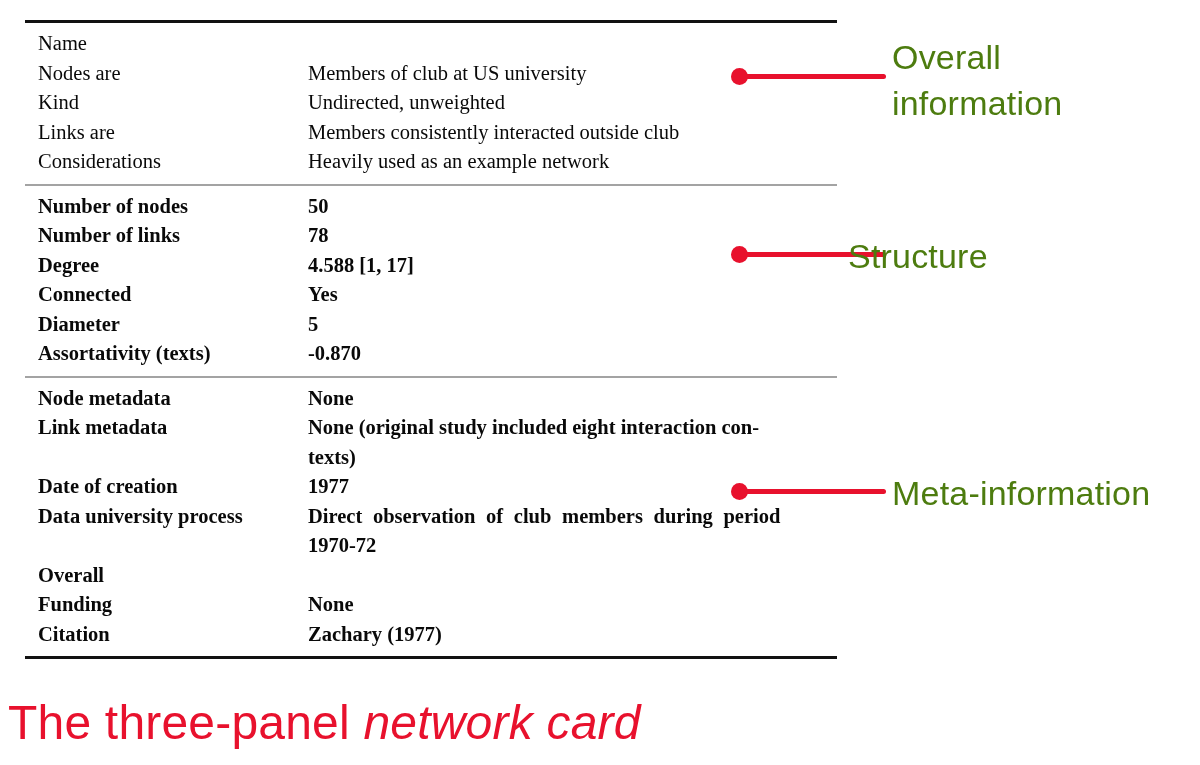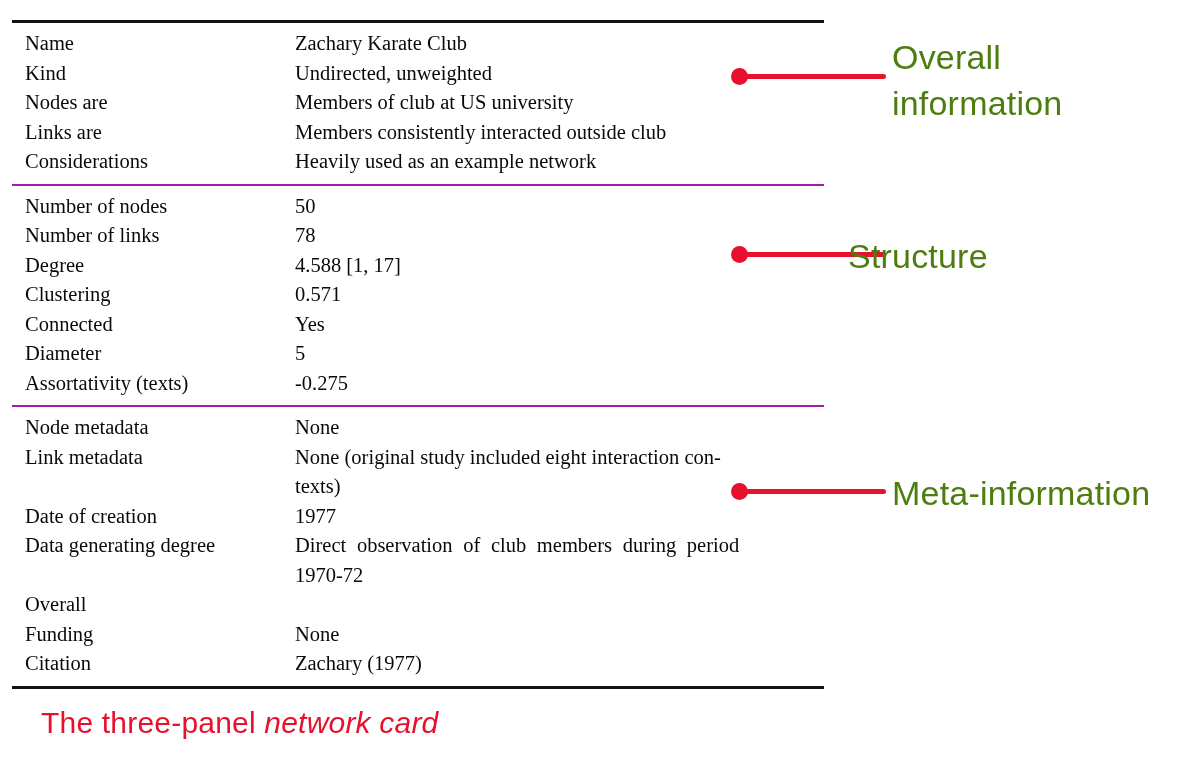--- a/index.html
+++ b/index.html
@@ -12,33 +12,34 @@
     width: 1200px;
     height: 765px;
     background: #ffffff;
     overflow: hidden;
     font-family: "Liberation Serif", serif;
   }
 
   
   .card-table {
     position: absolute;
-    left: 12px;
+    left: 25px;
     top: 20px;
     width: 812px;
     border-top: 3px solid #121212;
     border-bottom: 3px solid #121212;
     color: #090909;
     font-size: 20.5px;
   }
   .section {
     padding: 6px 0 7px 0;
   }
   .section + .section {
-    border-top: 2px solid #a21caf;
+    border-top: 2px solid #a3a3a3;
+    font-weight: bold;
   }
   .row {
     display: flex;
     align-items: flex-start;
     line-height: 29.5px;
   }
   .row .label {
     flex: 0 0 270px;
     padding-left: 13px;
     white-space: nowrap;
@@ -89,50 +90,48 @@
   #callout-meta .line  { left: 740px; top: 489px; width: 146px; }
   #callout-meta .ann-label { left: 892px; top: 470px; width: 310px; white-space: nowrap; }
 
   
   .figure-caption {
     position: absolute;
     left: 8px;
     top: 700px;
     color: #e8112d;
     font-family: "Liberation Sans", sans-serif;
-    font-size: 30px;
+    font-size: 48px;
     line-height: 46px;
     letter-spacing: 0.2px;
     white-space: nowrap;
-    margin-left: 33px;
   }
   .figure-caption em {
     font-style: italic;
   }
 </style>
 </head>
 <body>
 
 <div id="stage">
 
   <div class="card-table">
       <div class="section">
         <div class="row">
           <div class="label">Name</div>
-          <div class="value">Zachary Karate Club</div>
+        </div>
+        <div class="row">
+          <div class="label">Nodes are</div>
+          <div class="value">Members of club at US university</div>
         </div>
         <div class="row">
           <div class="label">Kind</div>
           <div class="value">Undirected, unweighted</div>
         </div>
         <div class="row">
-          <div class="label">Nodes are</div>
-          <div class="value">Members of club at US university</div>
-        </div>
-        <div class="row">
           <div class="label">Links are</div>
           <div class="value">Members consistently interacted outside club</div>
         </div>
         <div class="row">
           <div class="label">Considerations</div>
           <div class="value">Heavily used as an example network</div>
         </div>
       </div>
       <div class="section">
         <div class="row">
@@ -141,52 +140,48 @@
         </div>
         <div class="row">
           <div class="label">Number of links</div>
           <div class="value">78</div>
         </div>
         <div class="row">
           <div class="label">Degree</div>
           <div class="value">4.588 [1, 17]</div>
         </div>
         <div class="row">
-          <div class="label">Clustering</div>
-          <div class="value">0.571</div>
-        </div>
-        <div class="row">
           <div class="label">Connected</div>
           <div class="value">Yes</div>
         </div>
         <div class="row">
           <div class="label">Diameter</div>
           <div class="value">5</div>
         </div>
         <div class="row">
           <div class="label">Assortativity (texts)</div>
-          <div class="value">-0.275</div>
+          <div class="value">-0.870</div>
         </div>
       </div>
       <div class="section">
         <div class="row">
           <div class="label">Node metadata</div>
           <div class="value">None</div>
         </div>
         <div class="row">
           <div class="label">Link metadata</div>
           <div class="value">None (original study included eight interaction con-
 texts)</div>
         </div>
         <div class="row">
           <div class="label">Date of creation</div>
           <div class="value">1977</div>
         </div>
         <div class="row">
-          <div class="label">Data generating degree</div>
+          <div class="label">Data university process</div>
           <div class="value">Direct observation of club members during period
 1970-72</div>
         </div>
         <div class="row">
           <div class="label">Overall</div>
           <div class="value"></div>
         </div>
         <div class="row">
           <div class="label">Funding</div>
           <div class="value">None</div>

